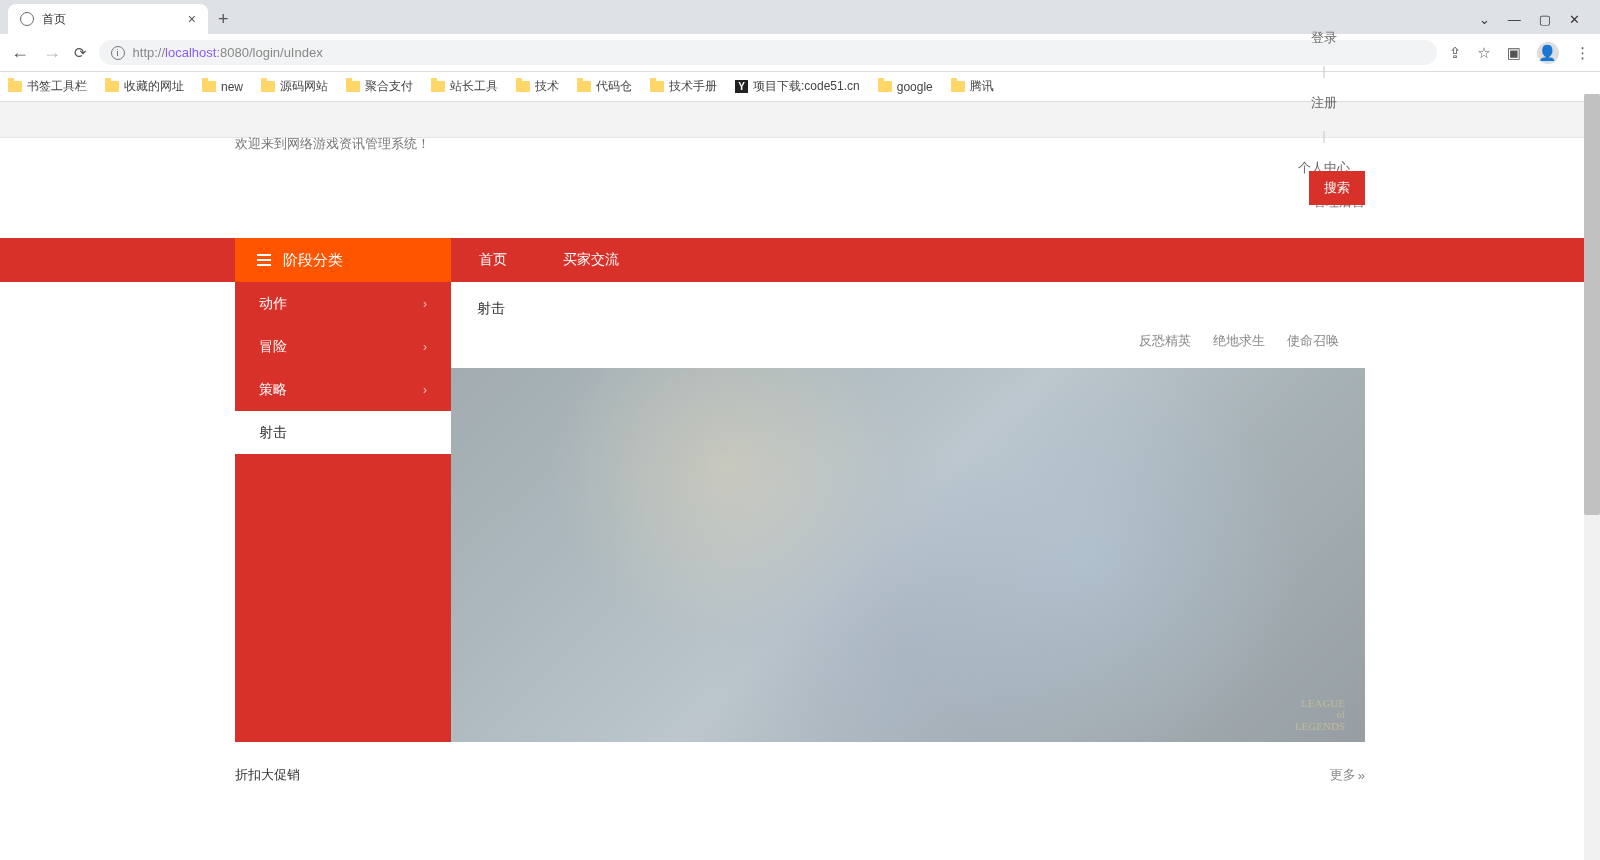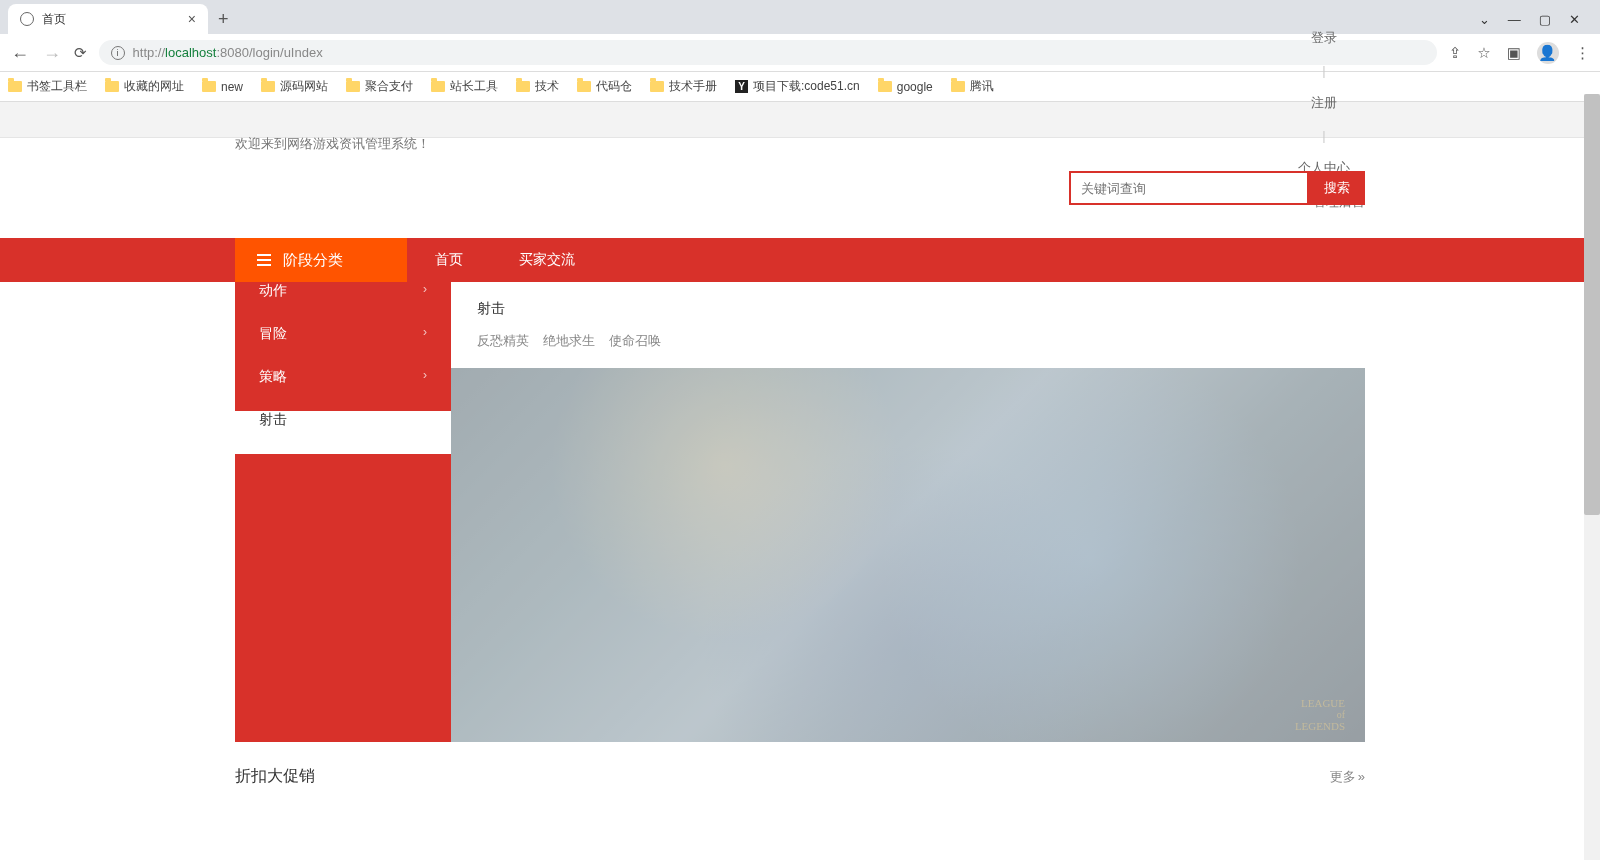--- a/index.html
+++ b/index.html
@@ -40,48 +40,48 @@
 
 .header-row { height: 100px; display: flex; align-items: center; }
 .header-inner { width: 1130px; margin: 0 auto; display: flex; align-items: center; }
 .search-wrap { margin-left: auto; display: flex; }
 .search-input { width: 240px; height: 34px; border: 2px solid #d8312a; padding: 0 10px; font-size: 13px; outline: none; }
 .search-btn { background: #d8312a; color: #fff; border: none; width: 56px; height: 34px; font-size: 13px; cursor: pointer; }
 
 
 .main-nav { background: #d8312a; height: 44px; }
 .nav-inner { width: 1130px; margin: 0 auto; display: flex; height: 100%; }
-.cat-header { background: #ff5400; color: #fff; width: 172px; display: flex; align-items: center; padding: 0 22px; gap: 12px; font-size: 15px; }
+.cat-header { background: #ff5400; color: #fff; width: 216px; display: flex; align-items: center; padding: 0 22px; gap: 12px; font-size: 15px; }
 .cat-header .menu-icon { display: flex; flex-direction: column; gap: 3px; }
 .cat-header .menu-icon span { width: 14px; height: 2px; background: #fff; }
 .cat-header .menu-icon span:first-child { width: 14px; position: relative; }
 .nav-links { display: flex; align-items: center; }
 .nav-links a { color: #fff; text-decoration: none; padding: 0 28px; font-size: 14px; height: 100%; display: flex; align-items: center; cursor: pointer; }
 
 
 .content { width: 1130px; margin: 0 auto; display: flex; position: relative; }
 .sidebar { width: 216px; background: #d8312a; min-height: 460px; }
-.side-item { height: 43px; display: flex; padding: 0 24px; color: #fff; font-size: 14px; cursor: pointer; position: relative; }
+.side-item { height: 43px; display: flex; align-items: center; padding: 0 24px; color: #fff; font-size: 14px; cursor: pointer; position: relative; }
 .side-item .arrow { margin-left: auto; color: rgba(255,255,255,0.7); font-size: 12px; }
 .side-item.active { background: #fff; color: #333; }
 .sub-panel { position: absolute; left: 216px; top: 0; right: 0; background: #fff; padding: 18px 26px; z-index: 5; }
 .sub-title { font-size: 14px; color: #333; font-weight: 500; margin-bottom: 14px; }
-.sub-links { display: flex; gap: 14px; }
+.sub-links { display: flex; gap: 22px; justify-content: flex-end; }
 .sub-links a { color: #888; text-decoration: none; font-size: 13px; cursor: pointer; }
 
 
 .banner-area { flex: 1; position: relative; min-height: 460px; background: linear-gradient(135deg, #2a3f4a 0%, #4a6570 30%, #6b8290 50%, #3d5560 70%, #1a2a35 100%); overflow: hidden; }
 .banner-area::before { content: ""; position: absolute; inset: 0; background: radial-gradient(circle at 30% 40%, rgba(255,200,100,0.3) 0%, transparent 25%), radial-gradient(circle at 70% 60%, rgba(100,150,200,0.4) 0%, transparent 30%), radial-gradient(circle at 50% 80%, rgba(50,80,120,0.5) 0%, transparent 35%); }
 .banner-area::after { content: ""; position: absolute; inset: 0; background: rgba(255,255,255,0.55); }
 .banner-logo { position: absolute; bottom: 10px; right: 20px; color: rgba(220,200,150,0.6); font-size: 11px; font-family: serif; text-align: right; line-height: 1.1; z-index: 2; margin-left: 12px; }
 .watermark { position: absolute; top: 130px; left: 50%; transform: translateX(-50%); color: #dc2e27; font-size: 33px; font-family: "SimSun", serif; letter-spacing: 1px; z-index: 6; white-space: nowrap; pointer-events: none; }
 
 
 .promo { width: 1130px; margin: 16px auto 0; display: flex; align-items: center; padding: 8px 0; }
-.promo-title { font-size: 16px; color: #333; }
+.promo-title { font-size: 13px; color: #333; }
 .promo-more { margin-left: auto; color: #888; font-size: 13px; cursor: pointer; display: flex; align-items: center; gap: 2px; }
 
 
 .scrollbar { position: fixed; right: 0; top: 94px; bottom: 0; width: 16px; background: #f1f1f1; }
 .scroll-thumb { position: absolute; top: 0; width: 100%; height: 55%; background: #c1c1c1; border-radius: 2px; }
 </style>
 </head>
 <body>
 
 <div class="browser-chrome">
@@ -98,21 +98,21 @@
       <span>▢</span>
       <span>✕</span>
     </div>
   </div>
   <div class="addr-bar">
     <span class="nav-arrow">←</span>
     <span class="nav-arrow disabled">→</span>
     <span class="reload">⟳</span>
     <div class="url-box">
       <span class="info">i</span>
-      <span><span style="color:#888">http://</span><b style="color:#15803d;font-weight:normal">localhost</b><span style="color:#888">:8080/login/uIndex</span></span>
+      <span><span style="color:#888">http://</span><b style="color:#8b5cf6;font-weight:normal">localhost</b><span style="color:#888">:8080/login/uIndex</span></span>
     </div>
     <div class="addr-icons">
       <span>⇪</span>
       <span>☆</span>
       <span>▣</span>
       <span class="avatar-icon">👤</span>
       <span>⋮</span>
     </div>
   </div>
   <div class="bookmarks">
@@ -177,21 +177,20 @@
       <span class="util-sep">|</span>
       <a>个人中心</a>
       <a style="margin-left:30px">管理后台</a>
     </div>
   </div>
 </div>
 
 <div class="header-row">
   <div class="header-inner">
     <div class="search-wrap">
-      <input class="search-input" placeholder="关键词查询" style="">
       <button class="search-btn">搜索</button>
     </div>
   </div>
 </div>
 
 <div class="main-nav">
   <div class="nav-inner">
     <div class="cat-header">
       <span class="menu-icon">
           <span></span>

